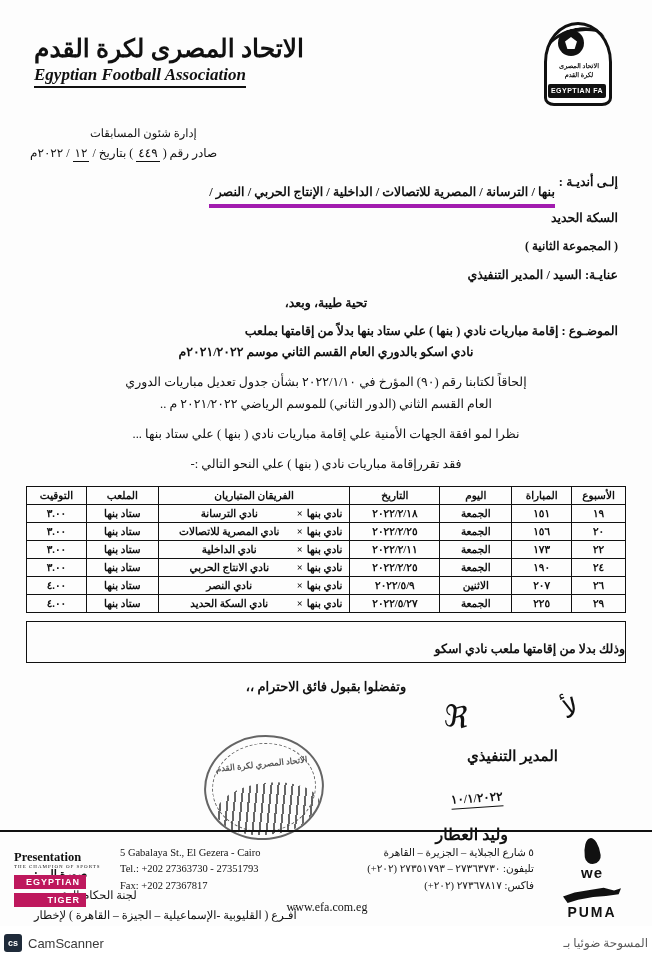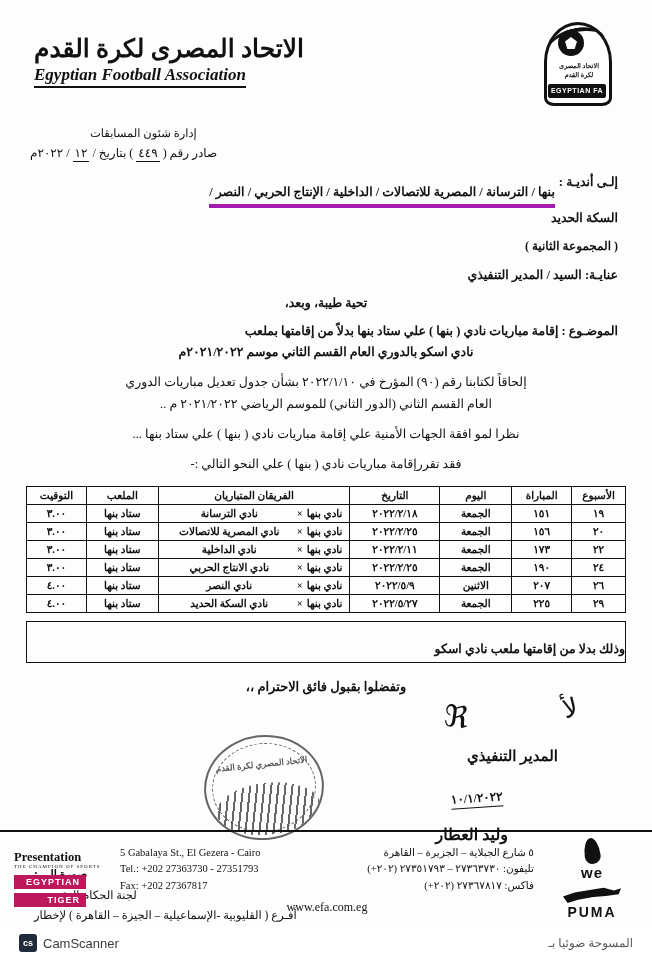--- a/index.html
+++ b/index.html
@@ -293,21 +293,21 @@
     clip-path: polygon(0 60%, 20% 35%, 46% 18%, 70% 5%, 88% 22%, 100% 8%, 96% 45%, 74% 56%, 52% 62%, 26% 80%, 8% 100%);
   }
   .puma .word { font-size:14px; font-weight:bold; letter-spacing:2px; font-family:"Liberation Sans",sans-serif;}
 
   
   .camscan {
     position:absolute; left:0; right:0; bottom:0;
     height: 34px;
     background:#fff;
     display:flex; align-items:center; justify-content:space-between;
-    padding: 0 19px;
+    padding: 0 4px;
     direction: ltr;
   }
   .camscan .left { display:flex; align-items:center; gap:6px; }
   .camscan .cs-badge {
     width:18px;height:18px;border-radius:3px;background:#1f2b3a;
     color:#fff;font-size:9px;font-weight:bold;
     display:flex;align-items:center;justify-content:center;
     font-family:"Liberation Sans",sans-serif;
   }
   .camscan .cs-name { font-size:13px; color:#3a3a3a; font-family:"Liberation Sans",sans-serif;text-align:right;}

